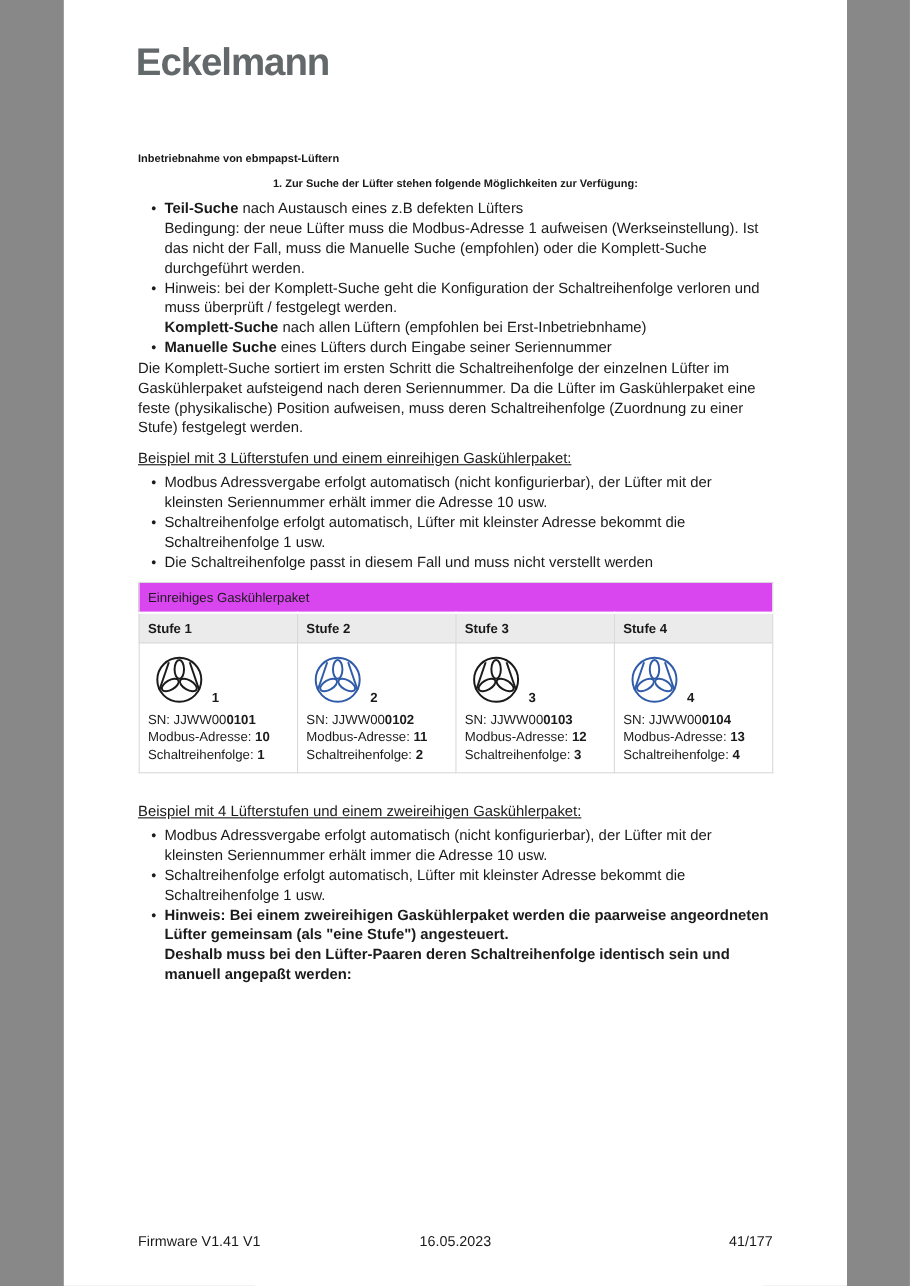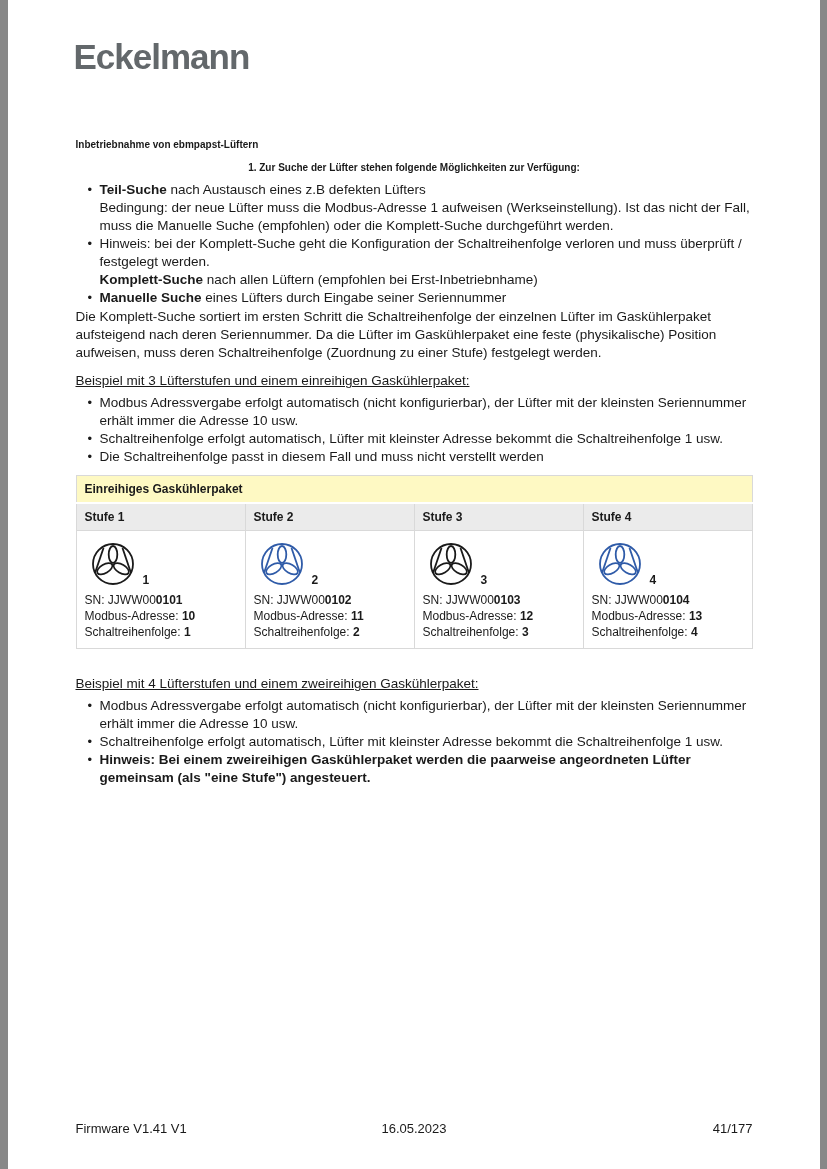--- a/index.html
+++ b/index.html
@@ -1,18 +1,18 @@
 <!DOCTYPE html>
 <html><head>
 <meta charset="utf-8">
 <style>
   html,body { margin:0; padding:0; background:#888; }
   .page {
     position: relative;
-    width: 812px; height: 1169px;
+    width: 712px; height: 1169px;
     margin: 0 auto;
     background: #ffffff;
     font-family: "Liberation Sans", sans-serif;
     font-size: 13.5px;
     line-height: 18px;
     color: #1a1a1a;
     overflow: hidden;
   }
   .logo {
     margin: 38px 0 0 66px;
@@ -36,22 +36,22 @@
   .example-heading.second { margin-top: 26px; }
   .fan-table {
     width: 100%;
     border-collapse: collapse;
     margin-top: 9px;
     font-size: 12px;
     line-height: 16px;
   }
   .fan-table td { border: 1px solid #d9d9d9; vertical-align: top; }
   .title-cell {
-    background: #fef9c3;
-    font-weight: bold;
+    background: #d946ef;
+    font-weight: normal;
     padding: 5px 8px;
     border-bottom: 2px solid #ffffff !important;
   }
   .stufe-cell { background: #ebebeb; font-weight: bold; padding: 5px 8px; width: 25%; margin-left: 32px; }
   .fan-cell { background: #ffffff; padding: 8px 8px 8px 8px; }
   .fan-wrap { display: flex; align-items: flex-end; margin: 2px 0 3px 2px; }
   .fan-num { font-weight: bold; font-size: 12px; margin: 0 0 1px 2px; }
   .cell-line { white-space: nowrap; }
   .footer {
     position: absolute;
@@ -217,20 +217,21 @@
         <div class="bullet">
           <span class="marker">•</span>
           <div class="bullet-body">
             <div><span>Schaltreihenfolge erfolgt automatisch, Lüfter mit kleinster Adresse bekommt die Schaltreihenfolge 1 usw.</span></div>
           </div>
         </div>
         <div class="bullet">
           <span class="marker">•</span>
           <div class="bullet-body">
             <div><span class="b">Hinweis: Bei einem zweireihigen Gaskühlerpaket werden die paarweise angeordneten Lüfter gemeinsam (als "eine Stufe") angesteuert.</span></div>
+            <div><span class="b">Deshalb muss bei den Lüfter-Paaren deren Schaltreihenfolge identisch sein und manuell angepaßt werden:</span></div>
           </div>
         </div>
       </div>
   </div>
 
   <div class="footer">
     <span class="fl">Firmware V1.41 V1</span>
     <span class="fc">16.05.2023</span>
     <span class="fr">41/177</span>
   </div>

